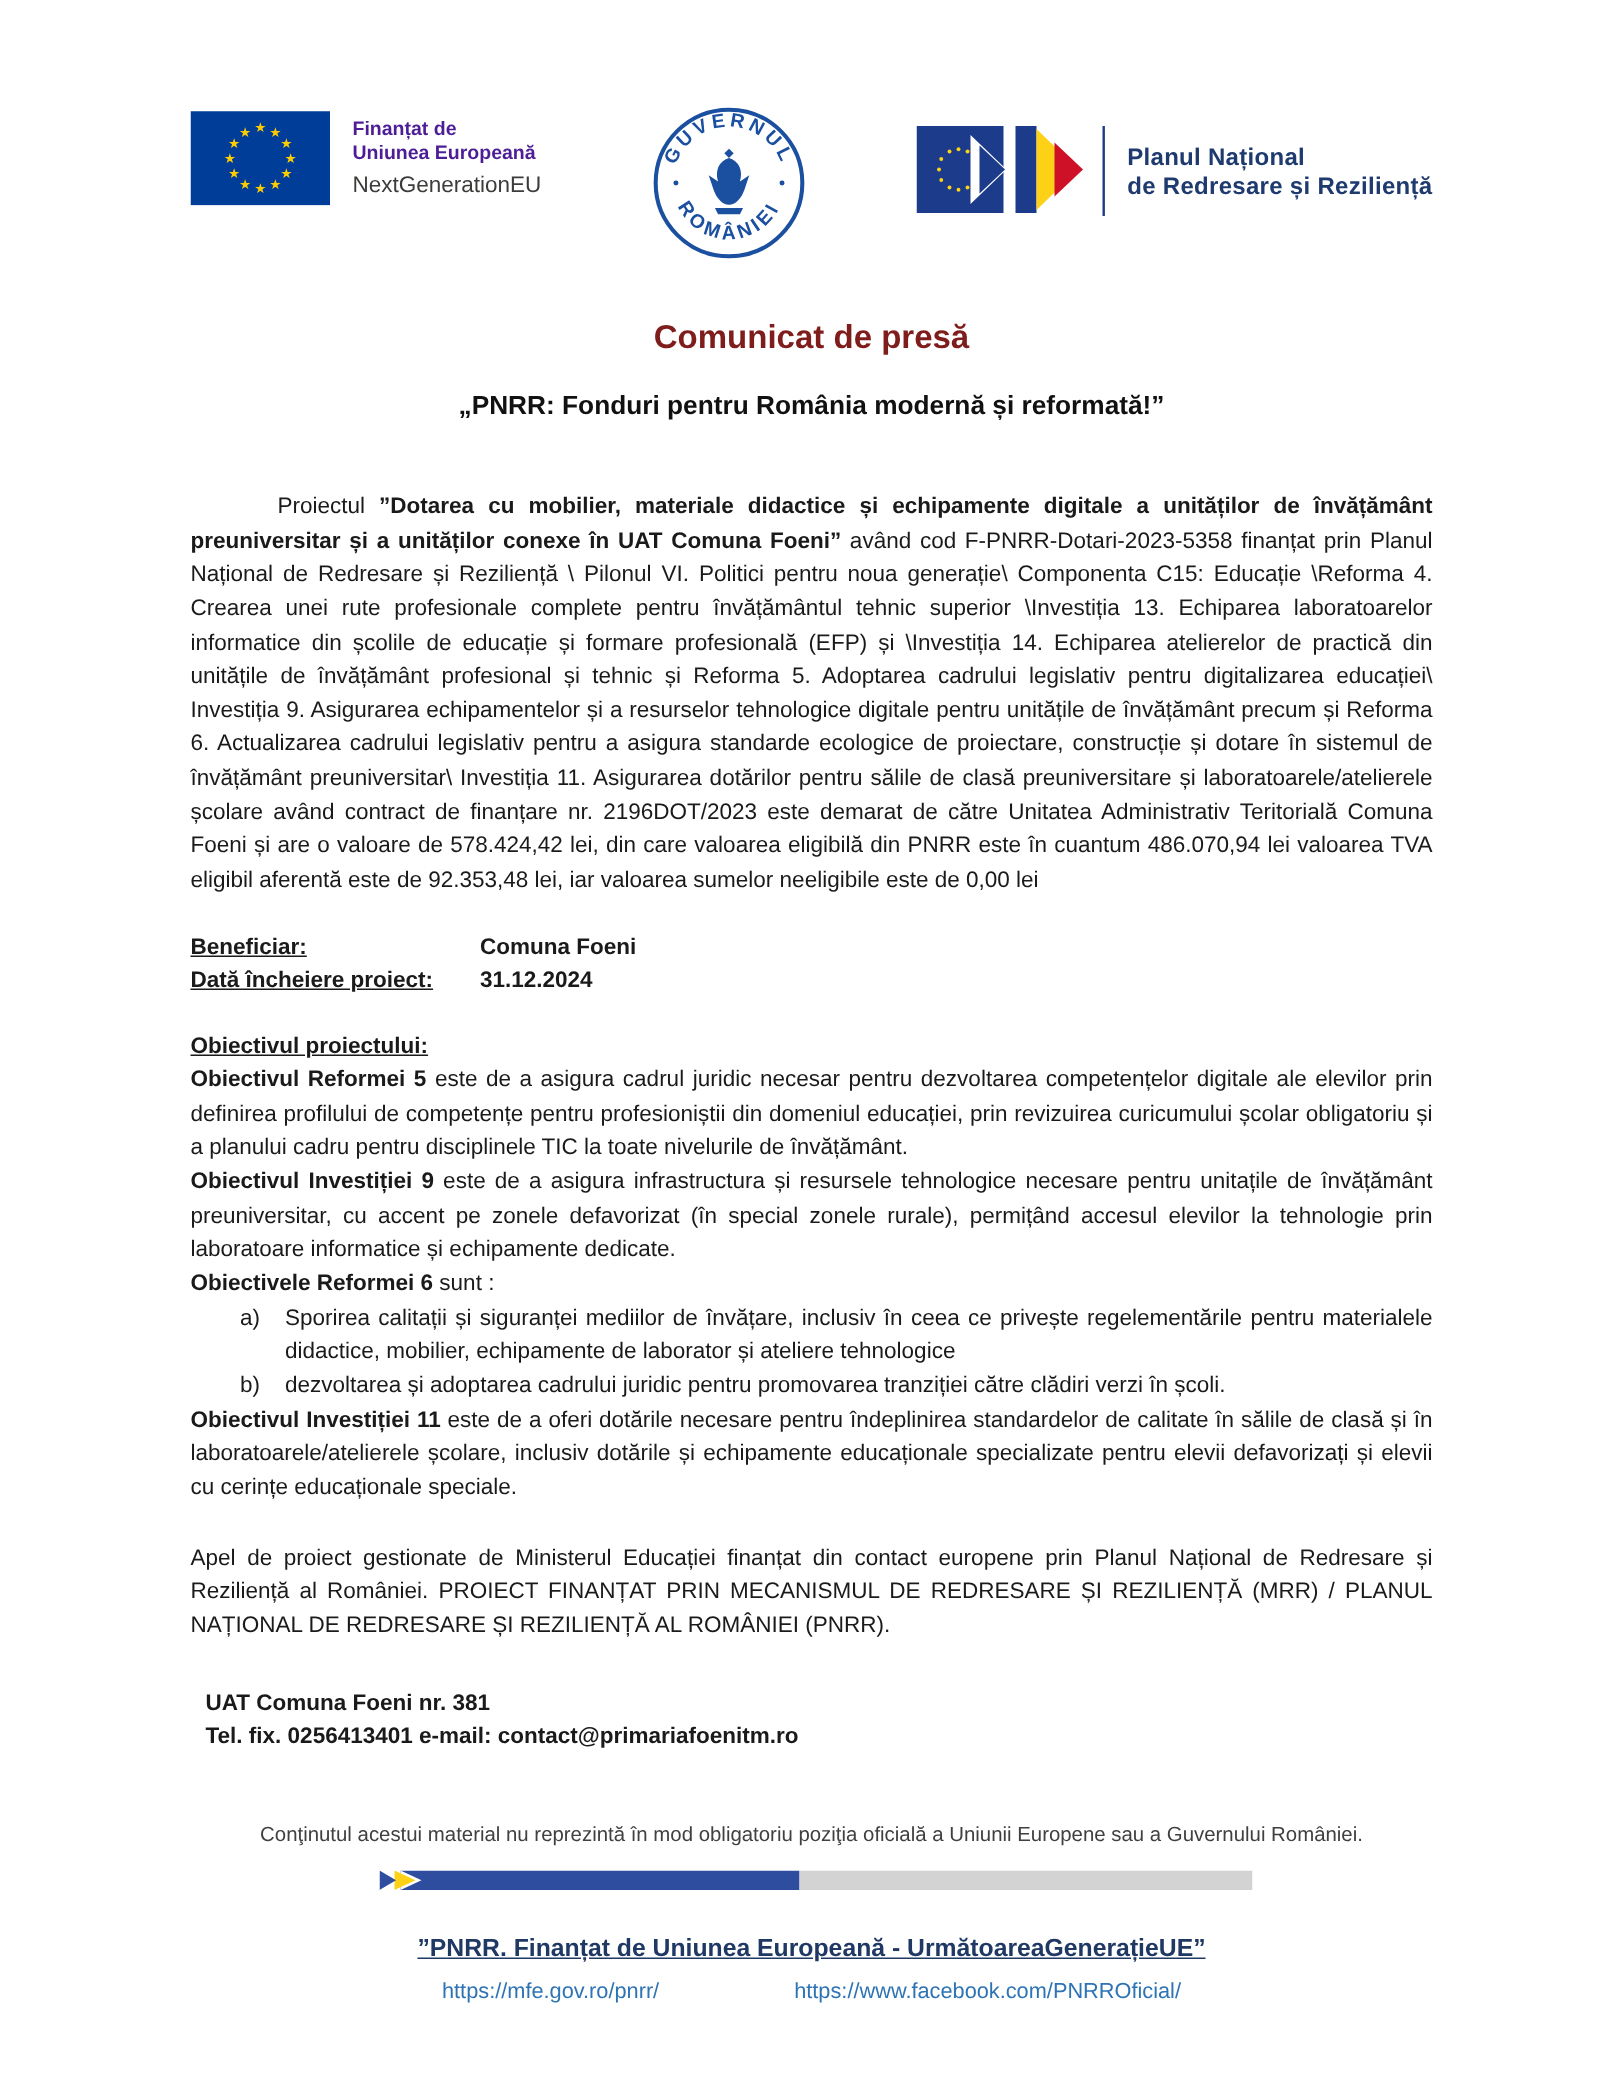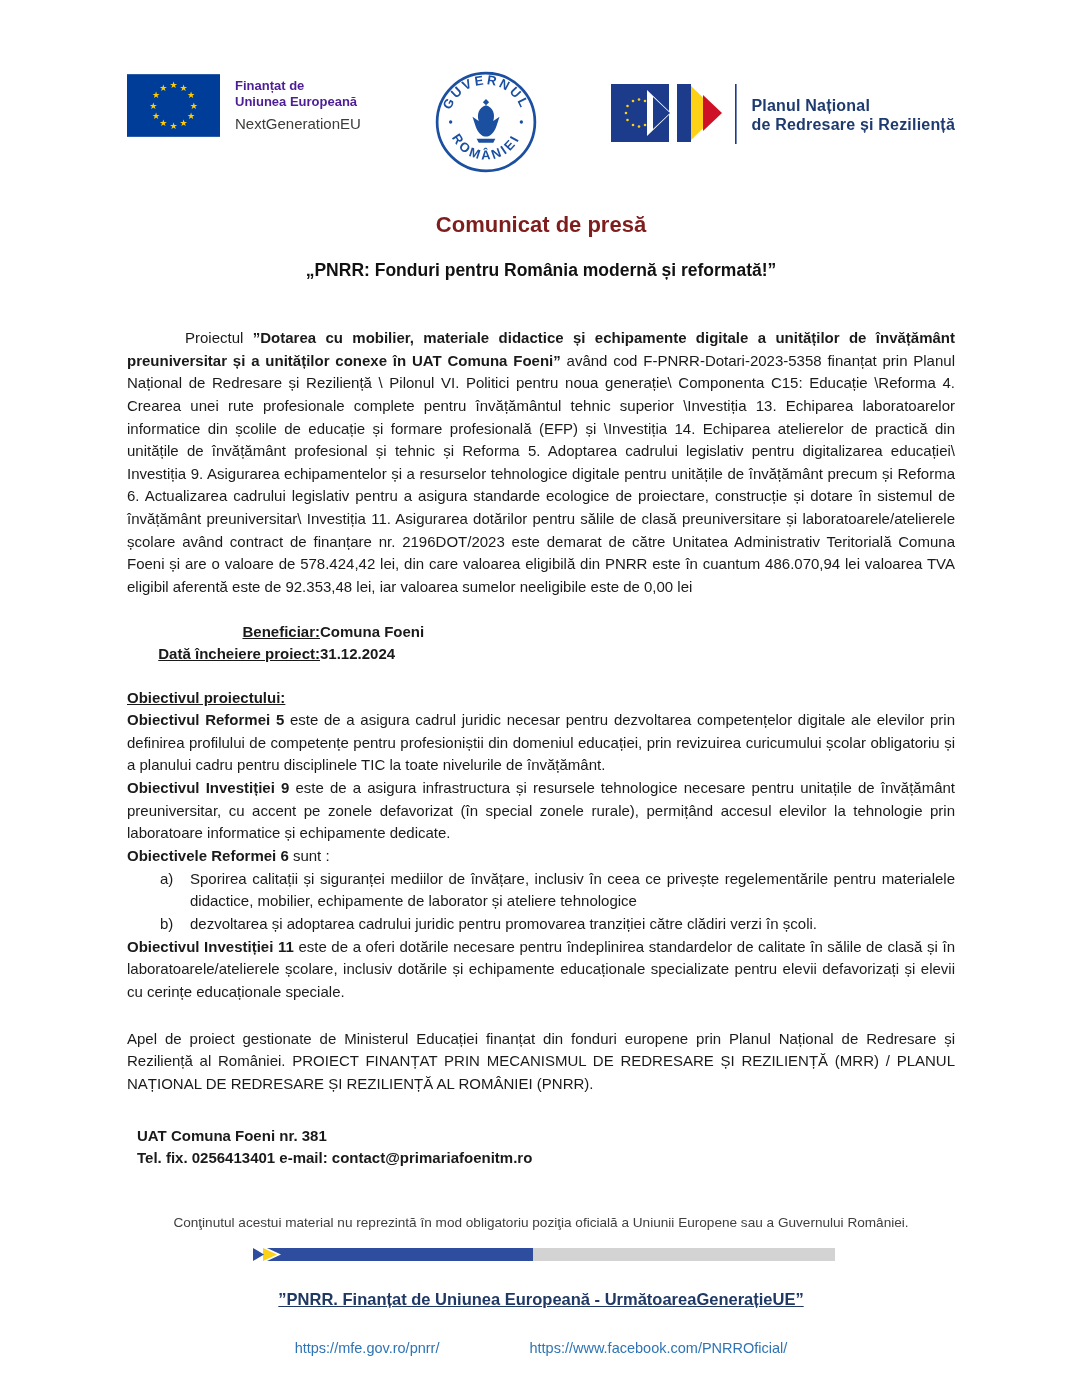--- a/index.html
+++ b/index.html
@@ -23,41 +23,41 @@
   .pnrr-text { line-height:1.2; font-size:16px; font-weight:600; color:#1e3a6e; letter-spacing:0.2px; }
 
   
   .doc-title { text-align:center; font-size:22px; font-weight:bold; color:#7f1d1d; margin-top:36px; }
   .doc-subtitle { text-align:center; font-size:17.5px; font-weight:bold; color:#111; margin-top:22px; }
 
   
   .intro { margin-top:46px; text-align:justify; line-height:1.51; text-indent:58px; }
   .b { font-weight:bold; }
 
-  .details { margin-top:22px; line-height:1.5;text-align:right; }
+  .details { margin-top:22px; line-height:1.5; }
   .detail-row { display:flex; }
   .detail-label { width:193px; font-weight:bold; text-decoration:underline; }
   .detail-value { font-weight:bold; }
 
   .obj-heading { margin-top:21px; font-weight:bold; text-decoration:underline; line-height:1.5; }
   .para { text-align:justify; line-height:1.51; }
   .obj-list { margin:0; }
   .obj-item { display:flex; line-height:1.51; }
   .obj-item .marker { width:30px; text-align:left; padding-left:33px; flex:0 0 63px; }
   .obj-item .txt { flex:1; text-align:justify; }
 
   .apel { margin-top:24px; text-align:justify; line-height:1.51; }
 
   .contact { margin-top:30px; font-weight:bold; line-height:1.45; padding-left:10px; }
 
   
   .disclaimer { margin-top:46px; text-align:center; color:#404040; font-size:13.6px; }
   .progress-bar { margin-top:17px; margin-left:126px; }
   .motto { margin-top:26px; text-align:center; color:#1f3864; font-weight:bold; font-size:16.5px;text-decoration:underline; }
-  .links { margin-top:31px; display:flex; justify-content:center; gap:90px; }
+  .links { margin-top:11px; display:flex; justify-content:center; gap:90px; }
   .links a { color:#2e74b5; font-size:14.5px; text-decoration:none; }
 </style>
 </head>
 <body>
 
 <div class="page">
 
   <div class="logo-row">
 
     <div class="eu-block">
@@ -169,21 +169,21 @@
       <span class="txt">Sporirea calitații și siguranței mediilor de învățare, inclusiv în ceea ce privește regelementările pentru materialele didactice, mobilier, echipamente de laborator și ateliere tehnologice</span>
     </div>
     <div class="obj-item">
       <span class="marker">b)</span>
       <span class="txt">dezvoltarea și adoptarea cadrului juridic pentru promovarea tranziției către clădiri verzi în școli.</span>
     </div>
   </div>
 
   <p class="para" style="margin:0;"><span class="b">Obiectivul Investiției 11</span><span> este de a oferi dotările necesare pentru îndeplinirea  standardelor de calitate în sălile de clasă și în laboratoarele/atelierele școlare, inclusiv dotările și echipamente educaționale specializate pentru elevii defavorizați și elevii cu cerințe educaționale speciale.</span></p>
 
-  <p class="apel">Apel de proiect gestionate de Ministerul Educației finanțat din fonduri europene prin Planul Național de Redresare și Reziliență al României. PROIECT FINANȚAT PRIN MECANISMUL DE REDRESARE ȘI REZILIENȚĂ (MRR) / PLANUL NAȚIONAL DE REDRESARE ȘI REZILIENȚĂ AL ROMÂNIEI (PNRR).</p>
+  <p class="apel">Apel de proiect gestionate de Ministerul Educației finanțat din contact europene prin Planul Național de Redresare și Reziliență al României. PROIECT FINANȚAT PRIN MECANISMUL DE REDRESARE ȘI REZILIENȚĂ (MRR) / PLANUL NAȚIONAL DE REDRESARE ȘI REZILIENȚĂ AL ROMÂNIEI (PNRR).</p>
 
   <div class="contact">
     <div>UAT Comuna Foeni nr. 381</div>
     <div>Tel. fix. 0256413401 e-mail: contact@primariafoenitm.ro</div>
   </div>
 
   <div class="disclaimer">Conţinutul acestui material nu reprezintă în mod obligatoriu poziţia oficială a Uniunii Europene sau a Guvernului României.</div>
 
   <div class="progress-bar">
     <svg width="582" height="13" viewBox="0 0 582 13">

